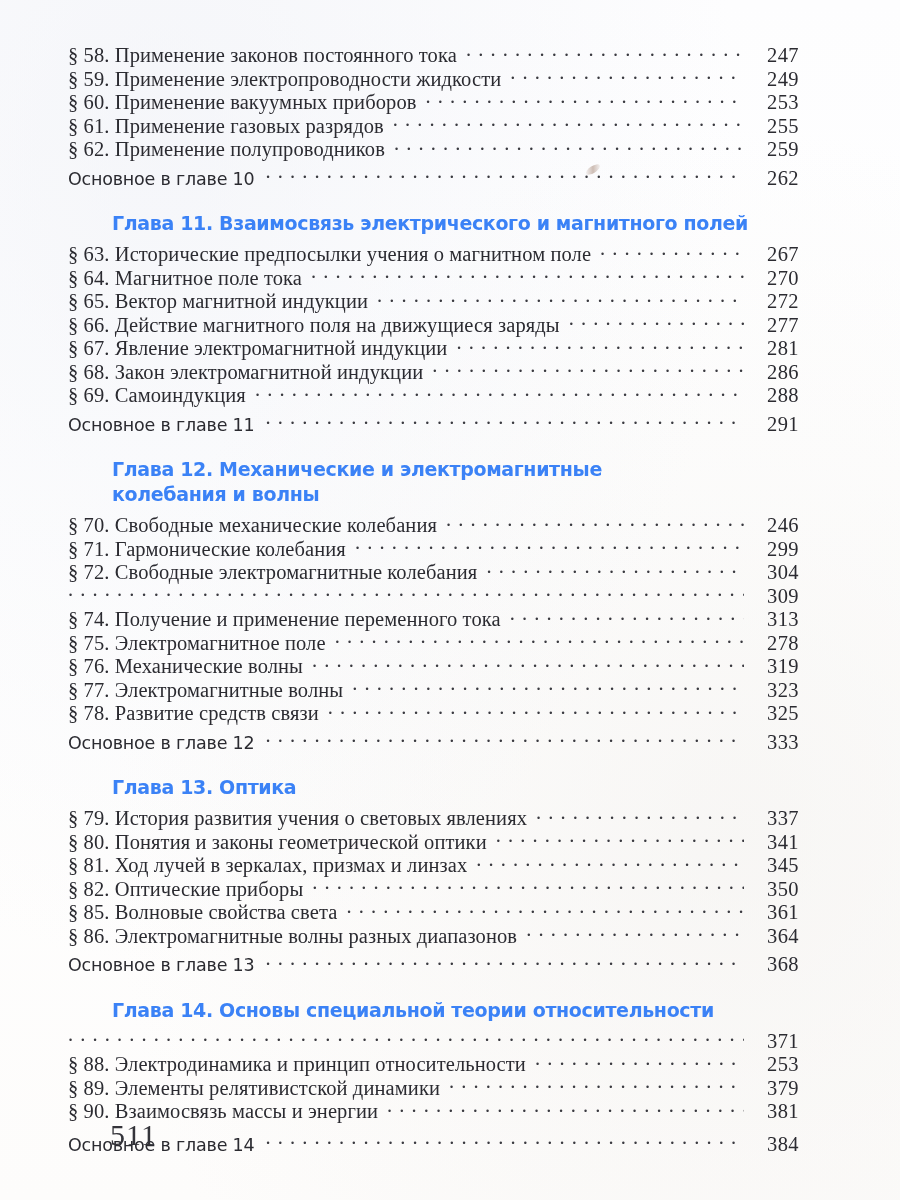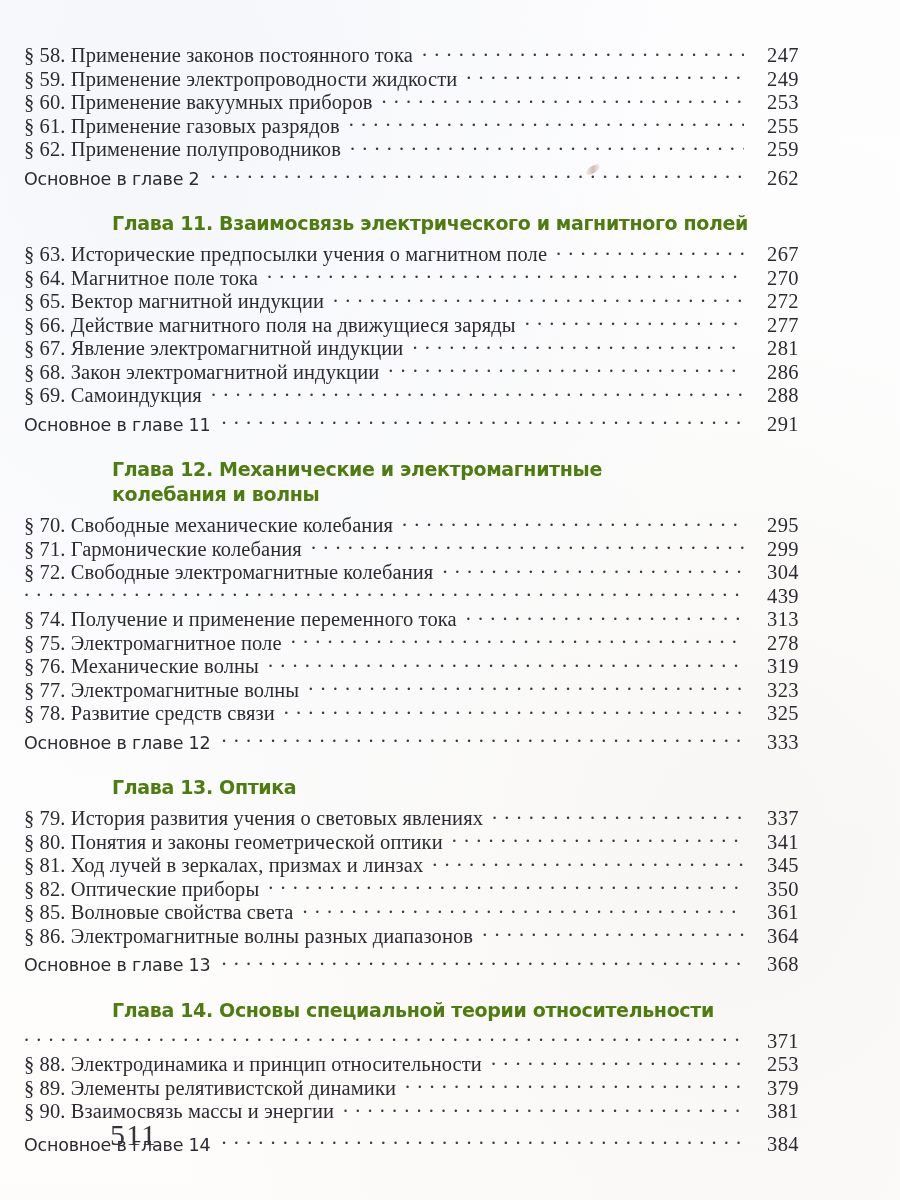--- a/index.html
+++ b/index.html
@@ -34,20 +34,21 @@
     width: 788px;
   }
 
   
   .entry {
     display: flex;
     align-items: baseline;
     height: 23.5px;
     line-height: 23.5px;
     white-space: nowrap;
+    margin-left: 44px;
   }
   .entry .label {
     font-family: "Liberation Serif", "DejaVu Serif", serif;
     font-size: 20.5px;
     letter-spacing: 0.1px;
     flex: 0 0 auto;
     padding-right: 9px;
   }
   .entry.summary .label {
     font-family: "DejaVu Sans", "Liberation Sans", sans-serif;
@@ -85,21 +86,21 @@
   .entry.summary .page-num {
     font-size: 20.5px;
   }
 
   
   .chapter-head {
     font-family: "DejaVu Sans", "Liberation Sans", sans-serif;
     font-weight: bold;
     font-size: 19px;
     letter-spacing: -0.35px;
-    color: #4d7c0f;
+    color: #3b82f6;
     margin-left: 88px;
     line-height: 25px;
   }
   .chapter-head .line2 { display: block; }
 
   .gap-before-head   { height: 21px; }
   .gap-after-head    { height: 7px; }
   .gap-before-summary{ height: 5px; }
   .gap-tail          { height: 9px; }
 
@@ -153,21 +154,21 @@
       <span class="leader"></span>
       <span class="page-num">255</span>
     </div>
     <div class="entry">
       <span class="label">§ 62. Применение полупроводников</span>
       <span class="leader"></span>
       <span class="page-num">259</span>
     </div>
     <div class="gap-before-summary"></div>
     <div class="entry summary">
-      <span class="label">Основное в главе 2</span>
+      <span class="label">Основное в главе 10</span>
       <span class="leader"></span>
       <span class="page-num">262</span>
     </div>
     <div class="gap-before-head"></div>
     <div class="chapter-head"><span>Глава 11. Взаимосвязь электрического и магнитного полей</span></div>
     <div class="gap-after-head"></div>
     <div class="entry">
       <span class="label">§ 63. Исторические предпосылки учения о магнитном поле</span>
       <span class="leader"></span>
       <span class="page-num">267</span>
@@ -207,35 +208,35 @@
       <span class="label">Основное в главе 11</span>
       <span class="leader"></span>
       <span class="page-num">291</span>
     </div>
     <div class="gap-before-head"></div>
     <div class="chapter-head"><span>Глава 12. Механические и электромагнитные</span><span class="line2">колебания и волны</span></div>
     <div class="gap-after-head"></div>
     <div class="entry">
       <span class="label">§ 70. Свободные механические колебания</span>
       <span class="leader"></span>
-      <span class="page-num">295</span>
+      <span class="page-num">246</span>
     </div>
     <div class="entry">
       <span class="label">§ 71. Гармонические колебания</span>
       <span class="leader"></span>
       <span class="page-num">299</span>
     </div>
     <div class="entry">
       <span class="label">§ 72. Свободные электромагнитные колебания</span>
       <span class="leader"></span>
       <span class="page-num">304</span>
     </div>
     <div class="entry">
       <span class="leader"></span>
-      <span class="page-num">439</span>
+      <span class="page-num">309</span>
     </div>
     <div class="entry">
       <span class="label">§ 74. Получение и применение переменного тока</span>
       <span class="leader"></span>
       <span class="page-num">313</span>
     </div>
     <div class="entry">
       <span class="label">§ 75. Электромагнитное поле</span>
       <span class="leader"></span>
       <span class="page-num">278</span>

